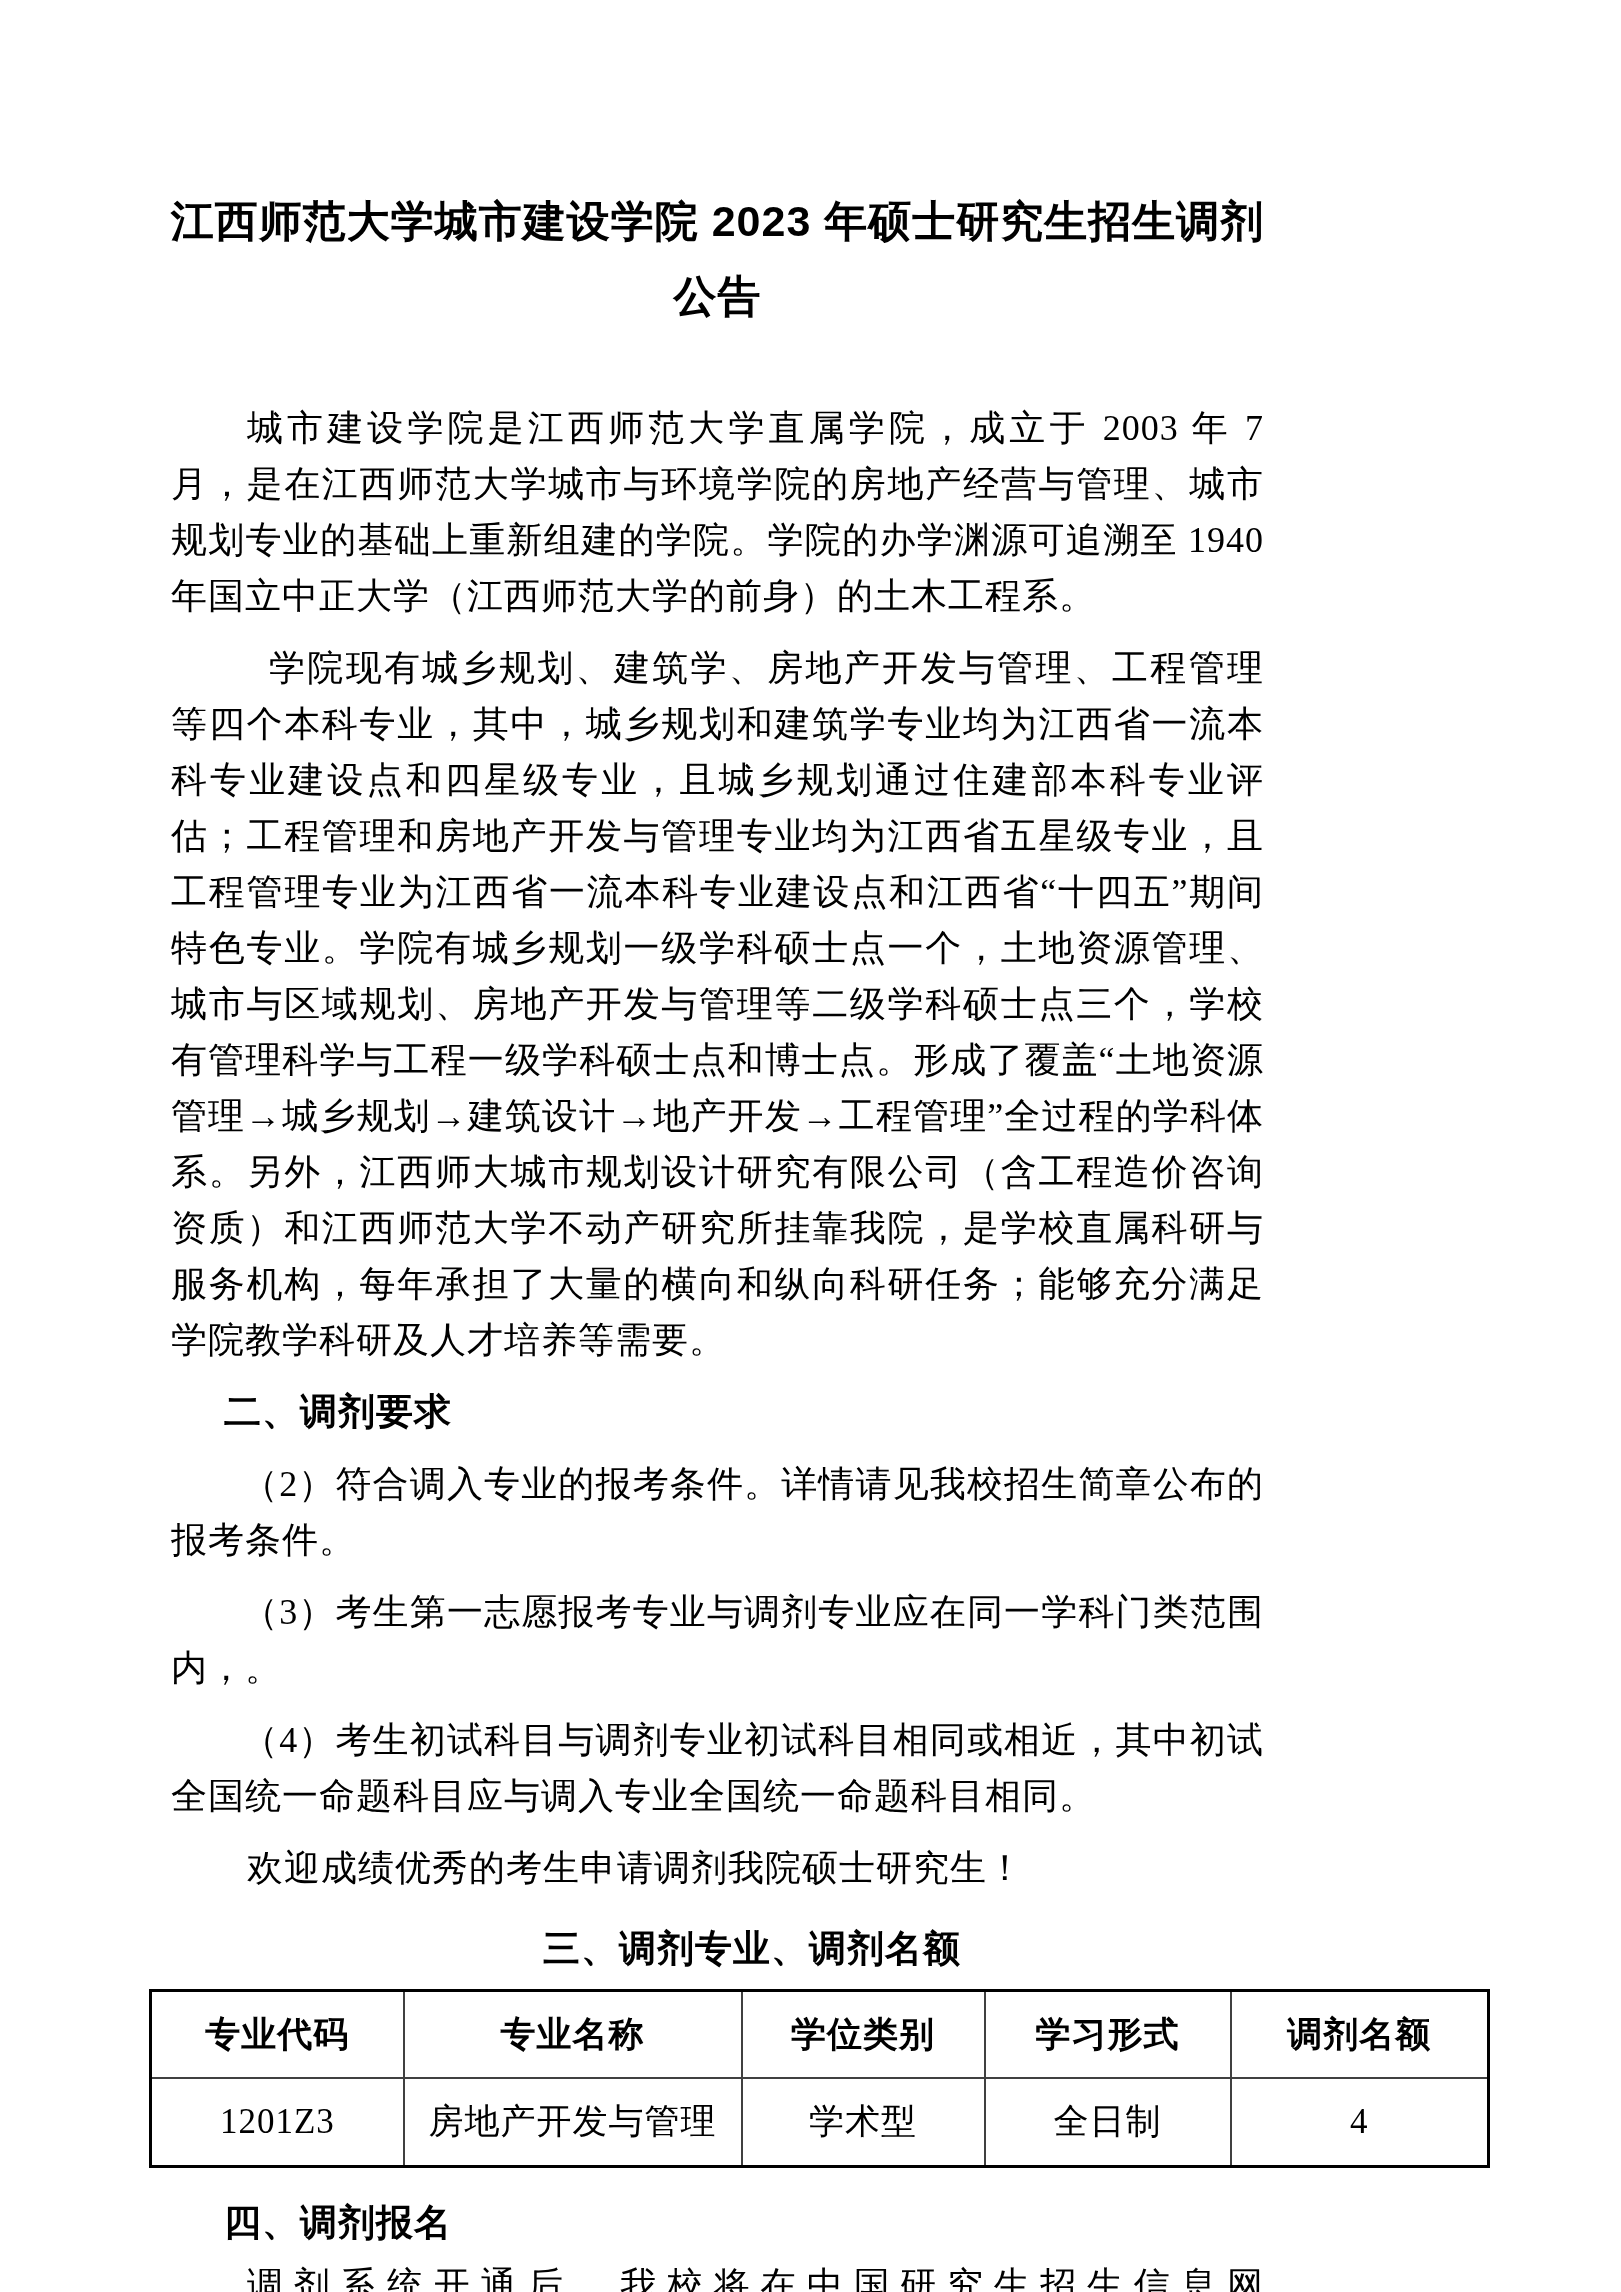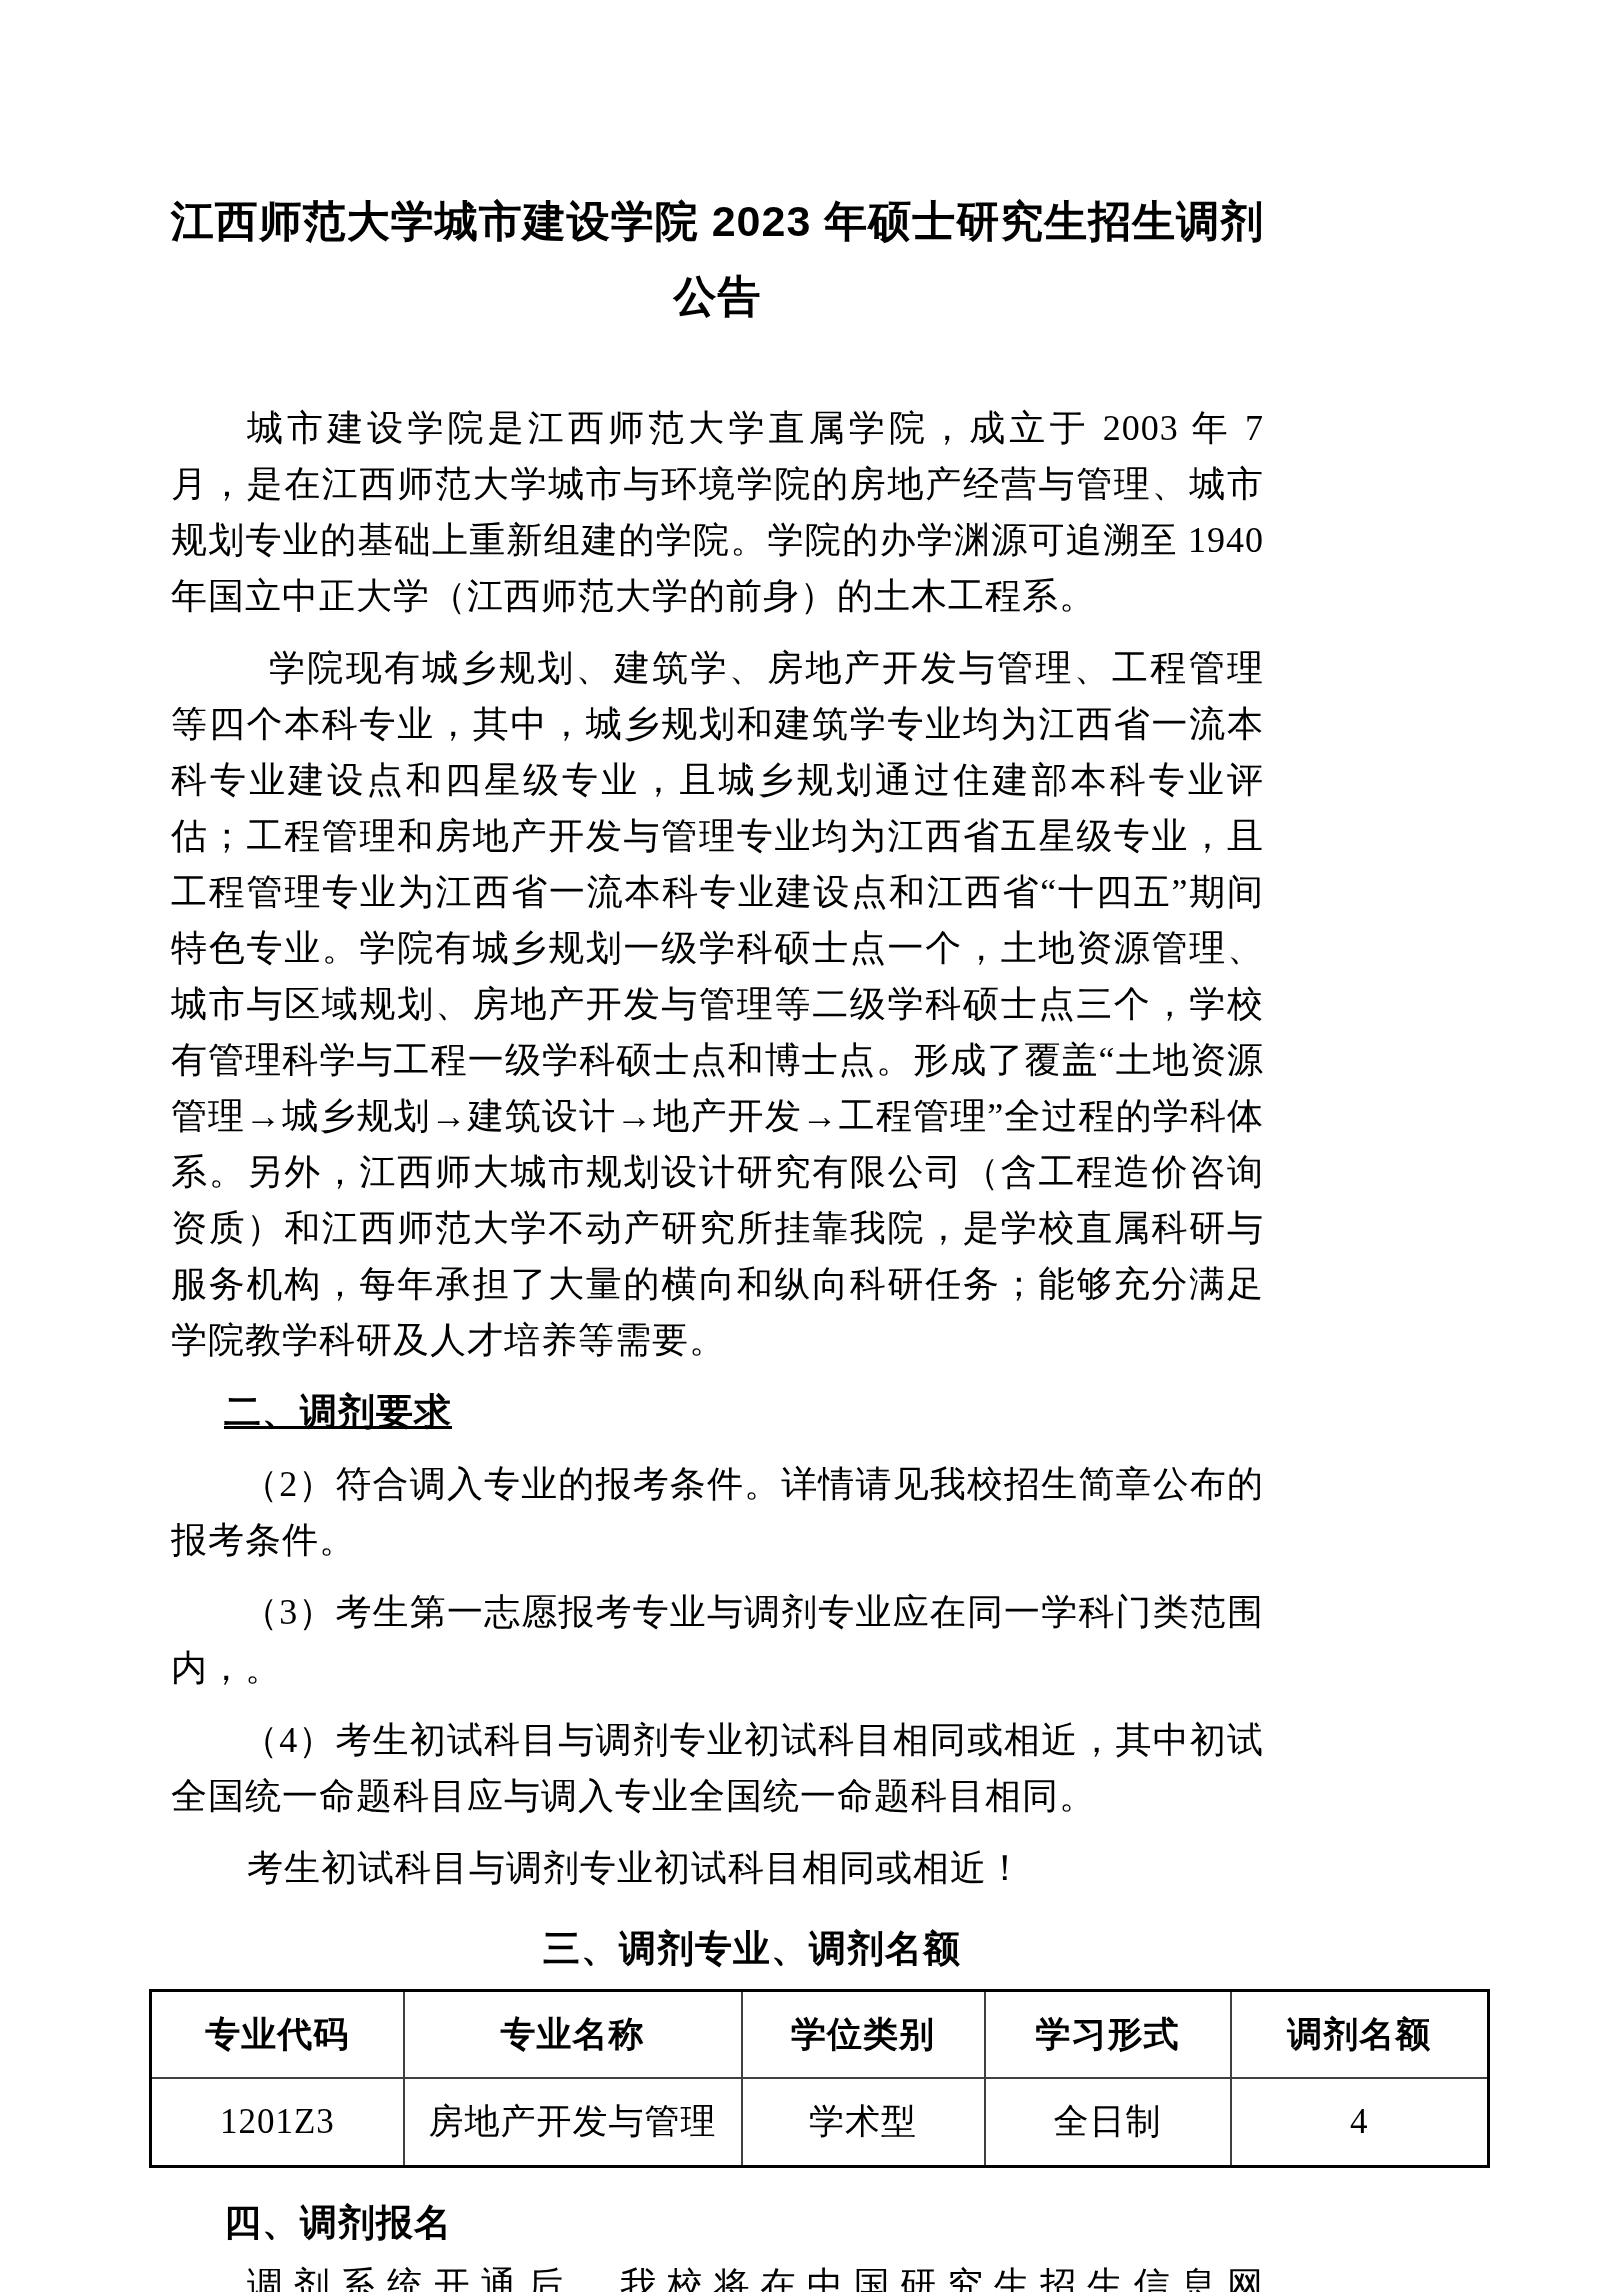--- a/index.html
+++ b/index.html
@@ -32,21 +32,21 @@
   }
   .sec-heading {
     font-family: "Liberation Sans", "DejaVu Sans", sans-serif;
     font-weight: 900;
     font-size: 37px;
     line-height: 56px;
     letter-spacing: 1px;
     text-indent: 69px;
     margin: 0;
   }
-  .sec-heading.h2 { margin-top: 0; text-decoration: underline; }
+  .sec-heading.h2 { margin-top: 0; }
   .sec-heading.h3 { margin-top: 25px; text-align: center; }
   .sec-heading.h4 { margin-top: 27.4px; }
   .body-text {
     font-family: "Liberation Serif", "DejaVu Serif", serif;
     font-size: 36px;
     line-height: 56px;
     letter-spacing: 1px;
     text-align: justify;
     margin: 16px;
   }
@@ -97,21 +97,21 @@
 
   <h2 class="sec-heading h2">二、调剂要求</h2>
 
   <p class="body-text item">（2）符合调入专业的报考条件。详情请见我校招生简章公布的报考条件。</p>
 
 
   <p class="body-text item">（3）考生第一志愿报考专业与调剂专业应在同一学科门类范围内，。</p>
 
   <p class="body-text item">（4）考生初试科目与调剂专业初试科目相同或相近，其中初试全国统一命题科目应与调入专业全国统一命题科目相同。</p>
 
-  <p class="body-text indent2">考生初试科目与调剂专业初试科目相同或相近！</p>
+  <p class="body-text indent2">欢迎成绩优秀的考生申请调剂我院硕士研究生！</p>
 
   <h2 class="sec-heading h3">三、调剂专业、调剂名额</h2>
 
   <table class="quota-table">
     <colgroup>
       <col style="width:253px">
       <col style="width:338px">
       <col style="width:243px">
       <col style="width:246px">
       <col style="width:258px">

